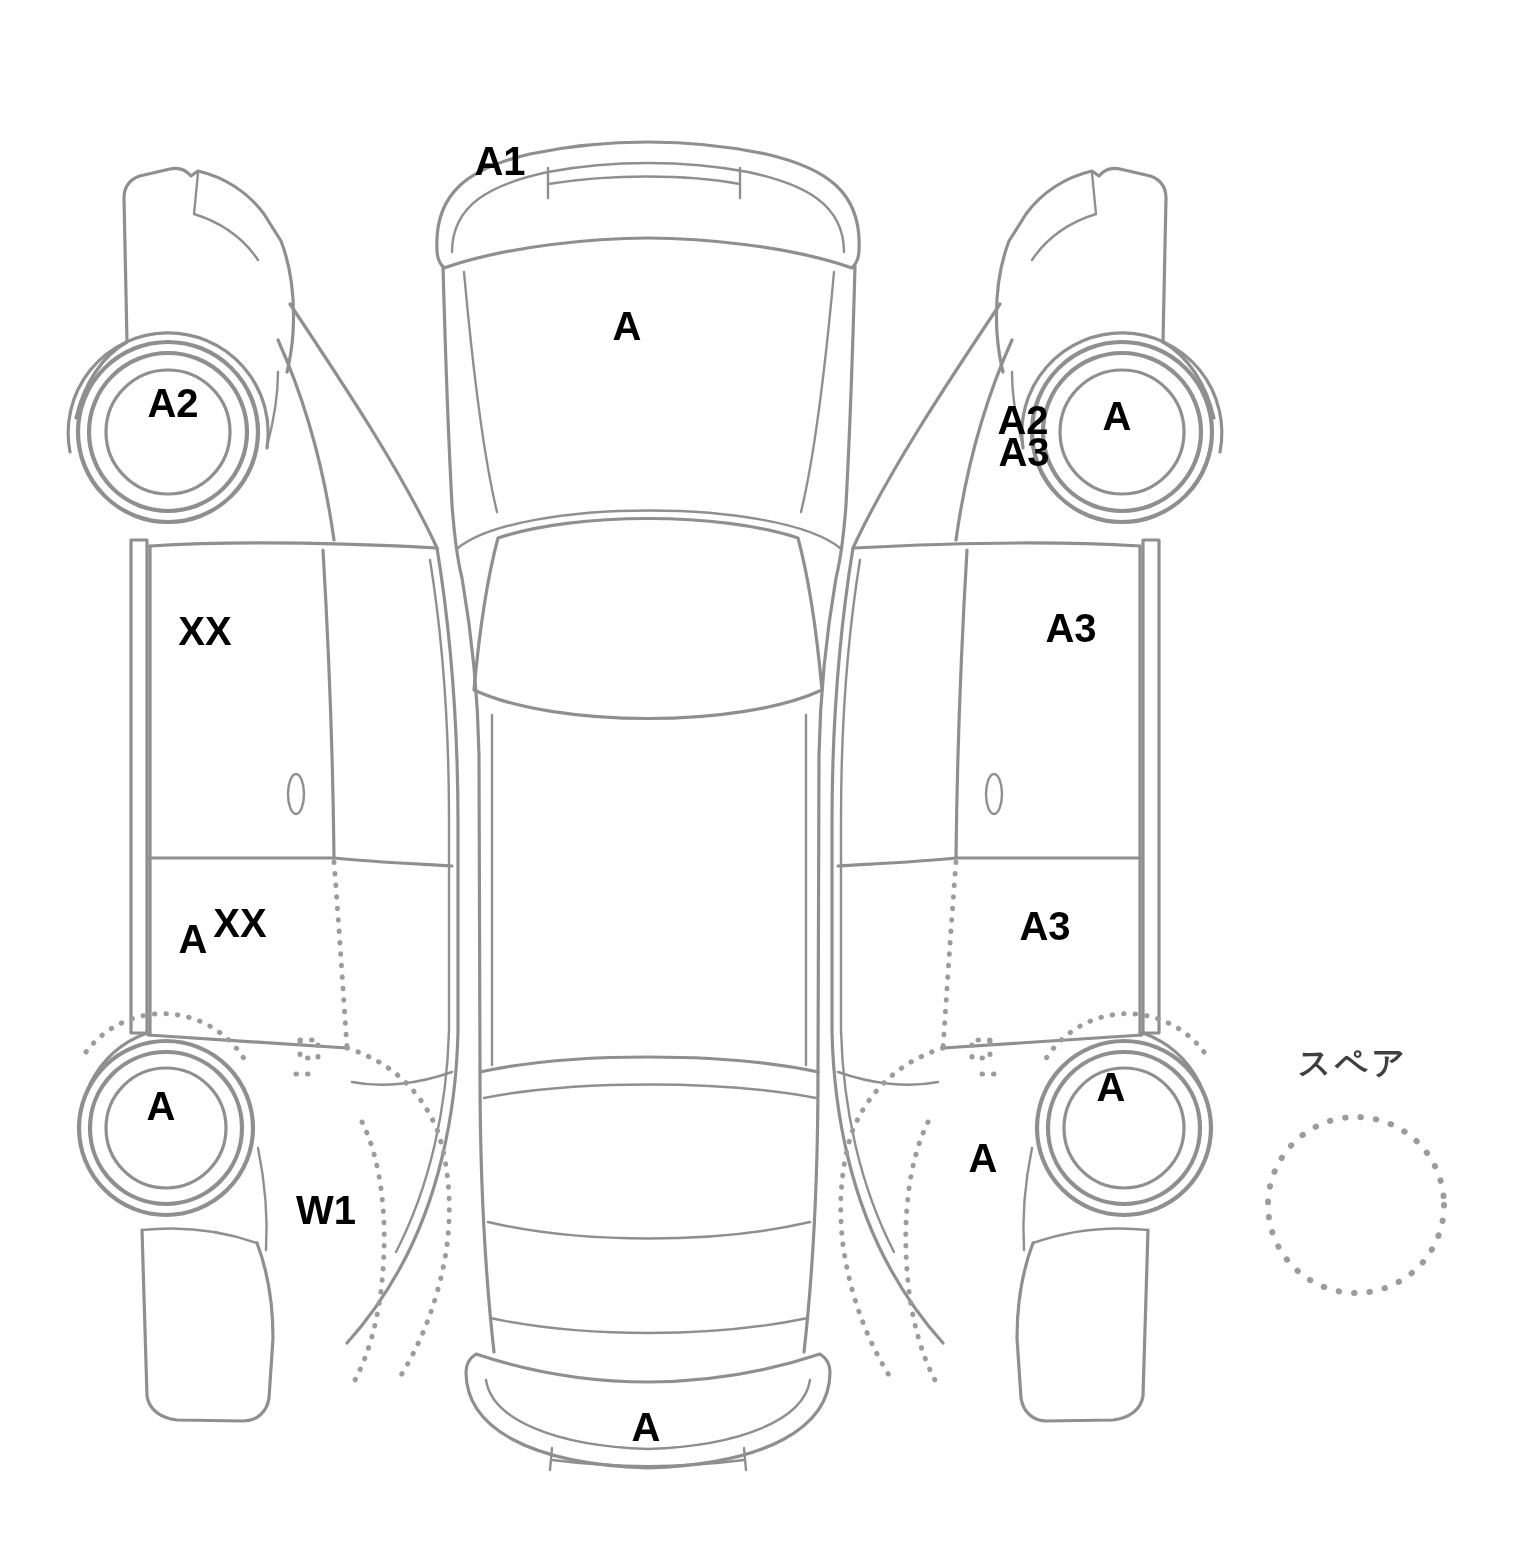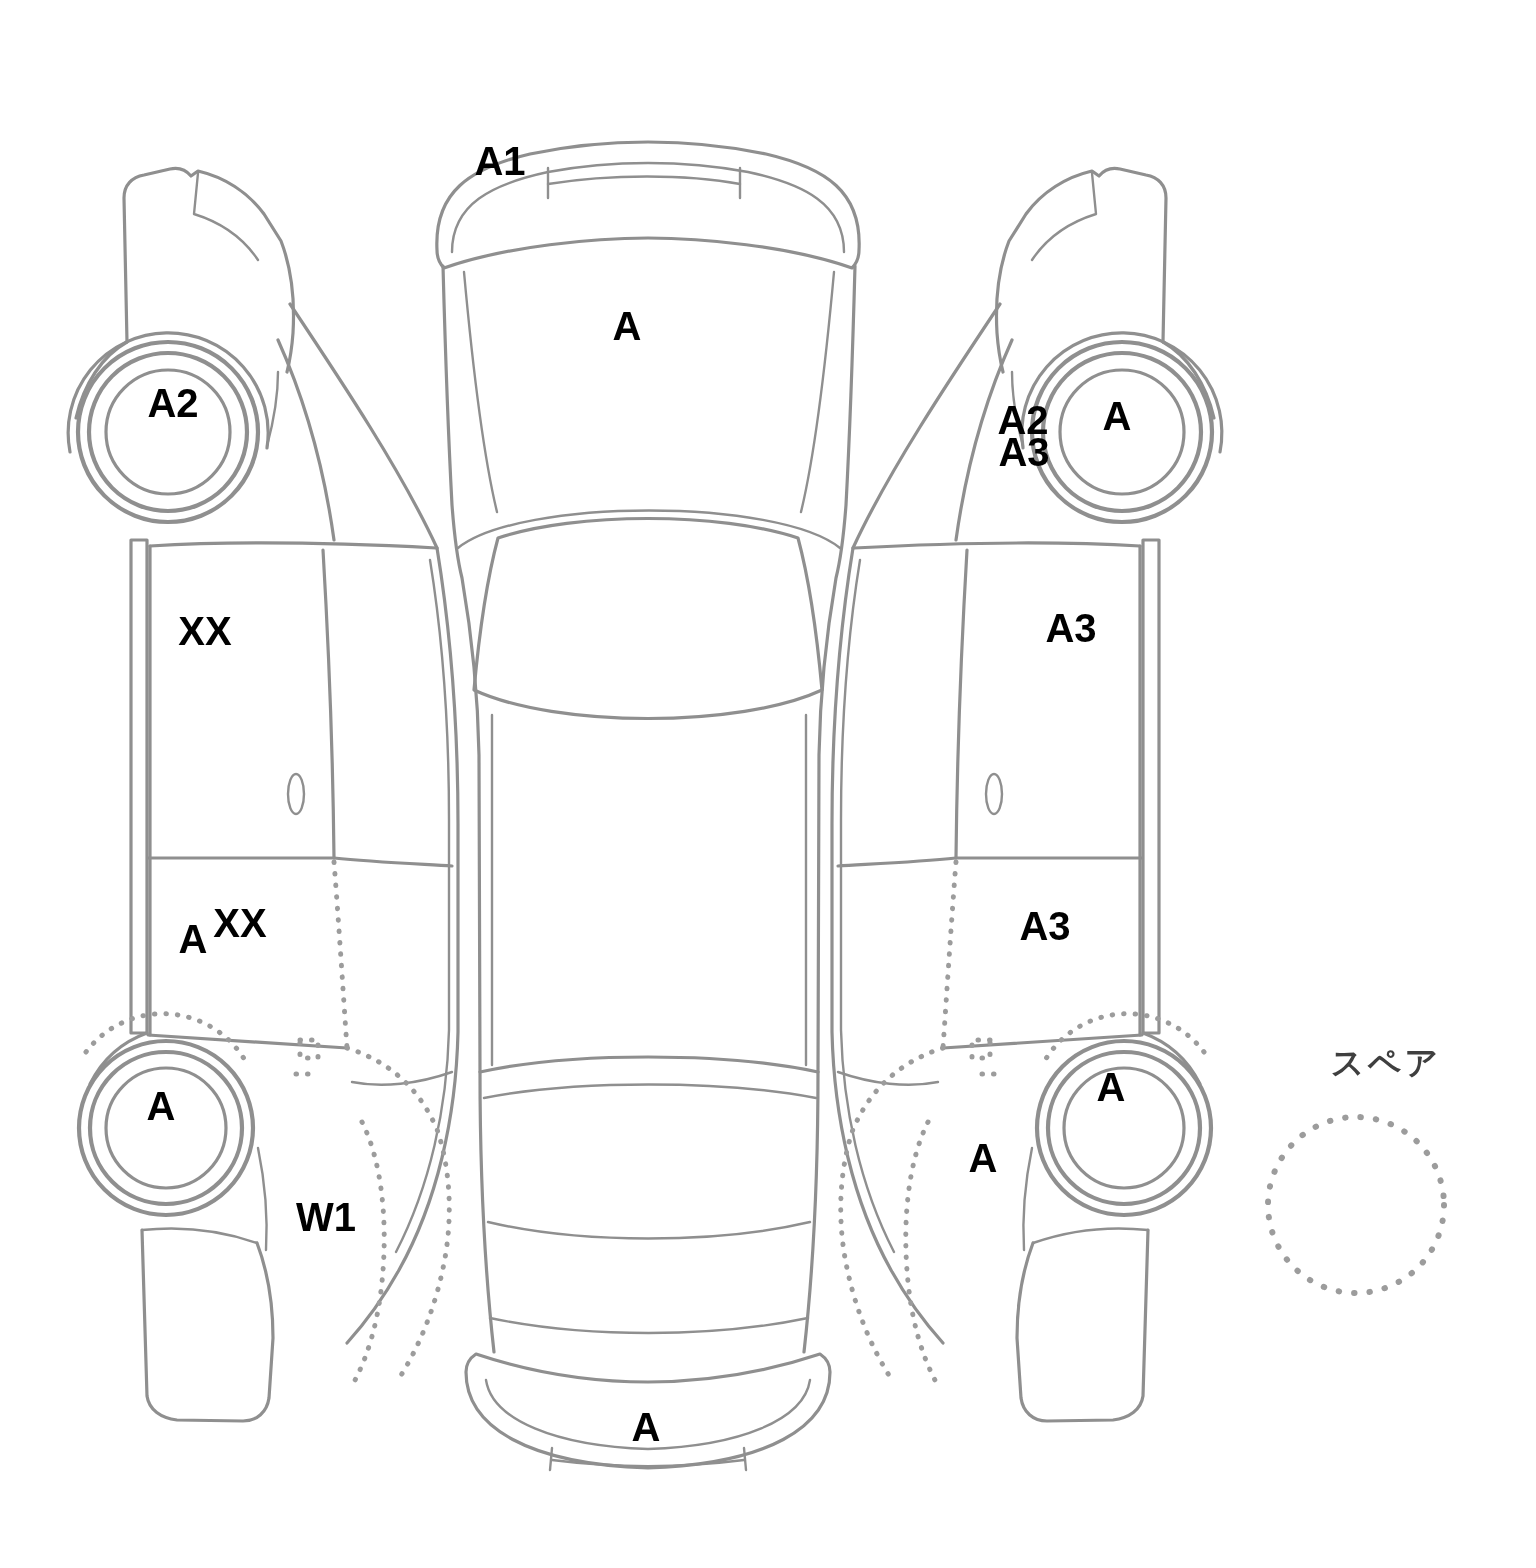--- a/index.html
+++ b/index.html
@@ -177,25 +177,25 @@
   </svg>
 
   <div class="labels-layer">
       <span class="damage-label" style="left: 500px; top: 161px;">A1</span>
       <span class="damage-label" style="left: 627px; top: 326px;">A</span>
       <span class="damage-label" style="left: 173px; top: 403px;">A2</span>
       <span class="damage-label" style="left: 205px; top: 631px;">XX</span>
       <span class="damage-label" style="left: 193px; top: 939px;">A</span>
       <span class="damage-label" style="left: 240px; top: 923px;">XX</span>
       <span class="damage-label" style="left: 161px; top: 1106px;">A</span>
-      <span class="damage-label" style="left: 326px; top: 1210px; margin-top: 7px;">W1</span>
+      <span class="damage-label" style="left: 326px; top: 1210px;">W1</span>
       <span class="damage-label" style="left: 646px; top: 1427px;">A</span>
       <span class="damage-label" style="left: 1023px; top: 420px;">A2</span>
       <span class="damage-label" style="left: 1024px; top: 452px;">A3</span>
       <span class="damage-label" style="left: 1117px; top: 416px;">A</span>
       <span class="damage-label" style="left: 1071px; top: 628px;">A3</span>
       <span class="damage-label" style="left: 1045px; top: 926px;">A3</span>
       <span class="damage-label" style="left: 1111px; top: 1087px;">A</span>
       <span class="damage-label" style="left: 983px; top: 1158px;">A</span>
-      <span class="damage-label spare" style="left: 1353px; top: 1062px; margin-left: 33px;">スペア</span>
+      <span class="damage-label spare" style="left: 1353px; top: 1062px;">スペア</span>
     </div>
 
 </div>
 
 </body></html>

